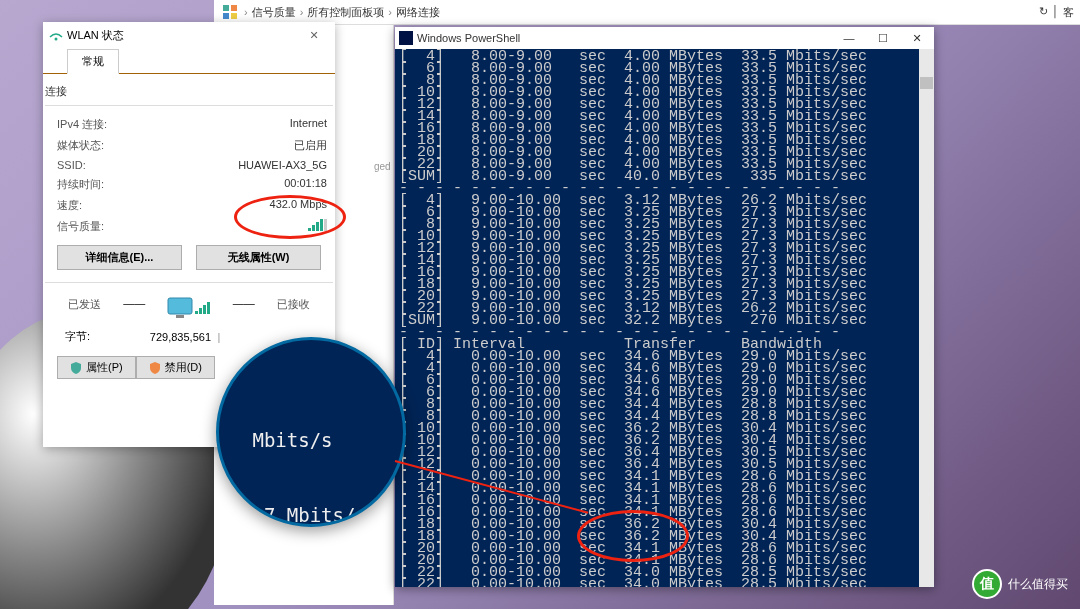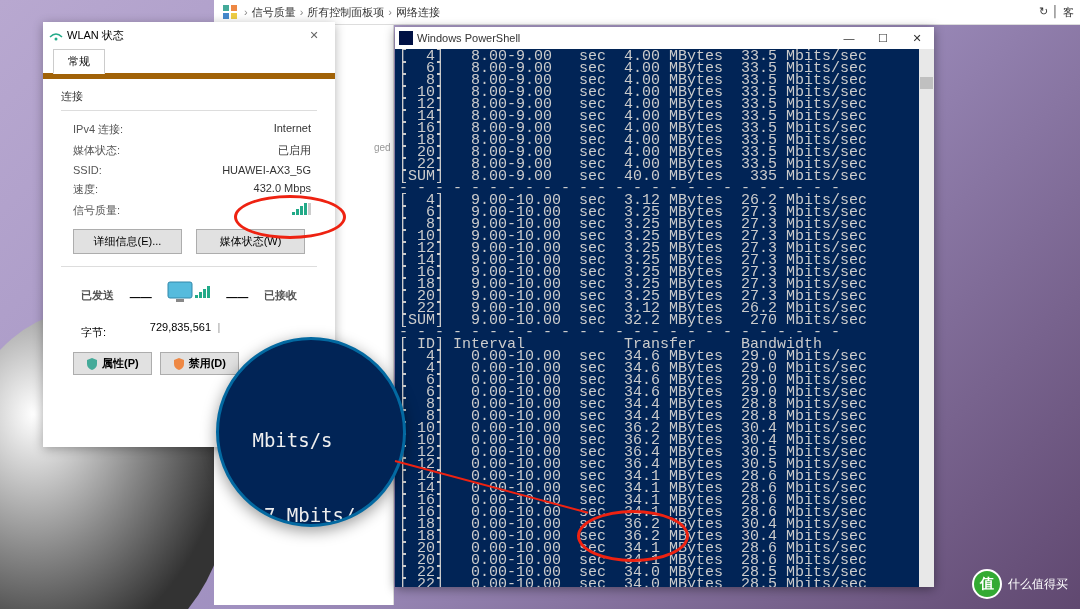--- a/index.html
+++ b/index.html
@@ -8,38 +8,38 @@
     
     .explorer-ribbon { position: absolute; top: 0; left: 214px; right: 0; height: 25px; background: #fff; border-bottom: 1px solid #ddd; display: flex; align-items: center; padding: 0 6px; font-size: 11px; color: #333; }
     .ribbon-icon { width: 16px; height: 16px; display: inline-block; margin: 0 2px; }
     .ribbon-arrow { margin: 0 4px; color: #888; }
     .ribbon-right { margin-left: auto; display: flex; gap: 4px; }
     
     .wlan-window { position: absolute; top: 22px; left: 43px; width: 292px; height: 425px; background: #fff; box-shadow: 0 2px 10px rgba(0,0,0,0.3); }
     .wlan-title { height: 26px; display: flex; align-items: center; padding: 0 6px; font-size: 11px; }
     .wifi-icon { width: 14px; height: 14px; margin-right: 4px; }
     .wlan-close { margin-left: auto; width: 30px; text-align: center; cursor: pointer; color: #666; }
-    .wlan-tabs { border-bottom: 6px solid #a16207; padding: 0 10px; }
+    .wlan-tabs { border-bottom: 1px solid #a16207; padding: 0 24px; }
     .wlan-tab { display: inline-block; padding: 4px 14px; border: 1px solid #ccc; border-bottom: 1px solid #fff; background: #fff; position: relative; top: 1px; font-size: 11px; }
-    .wlan-content { padding: 10px 18px; font-size: 11px; }
+    .wlan-content { padding: 10px 2px; font-size: 11px; }
     .sect-label { margin-bottom: 6px; color: #333; }
     .sect-divider { border-top: 1px solid #ddd; margin-bottom: 8px; }
     .kv-row { display: flex; justify-content: space-between; padding: 3px 6px 3px 12px; color: #555; }
     .kv-row .v { color: #333; }
-    .btn-row { display: flex; gap: 14px; padding: 8px 12px 12px; }
+    .btn-row { display: flex; gap: 14px; padding: 8px 12px 12px; font-weight: bold; }
     .win-btn { flex: 1; padding: 4px 6px; border: 1px solid #adadad; background: #e1e1e1; text-align: center; font-size: 11px; cursor: pointer; }
-    .activity-pane { display: flex; align-items: flex-end; justify-content: space-around; padding: 6px 12px; font-weight: bold; }
+    .activity-pane { display: flex; align-items: flex-start; justify-content: space-around; padding: 6px 12px; }
     .activity-pane .lbl { font-size: 11px; color: #555; }
     .activity-icons { display: flex; align-items: center; gap: 2px; }
     .mon-icon { width: 26px; height: 22px; }
     .bytes-row { display: flex; align-items: center; padding: 4px 20px; }
-    .bytes-row .lbl { width: 60px; margin-top: 12px; }
+    .bytes-row .lbl { width: 60px; }
     .bytes-row .val1 { flex: 1; text-align: right; }
     .bytes-row .sep { width: 16px; text-align: center; color: #999; }
-    .wlan-footer { display: flex; gap: 8px; padding: 8px 12px; font-weight: bold; }
+    .wlan-footer { display: flex; padding: 8px 12px; }
     .small-btn { padding: 3px 12px; border: 1px solid #adadad; background: #e1e1e1; font-size: 11px; cursor: pointer; display: flex; align-items: center; gap: 4px; }
     .shield-icon { width: 12px; height: 12px; }
 
     .speed-circle { position: absolute; top: 195px; left: 234px; width: 112px; height: 44px; border: 3px solid #e21; border-radius: 50%; pointer-events: none; }
     
     .ps-window { position: absolute; top: 27px; left: 395px; width: 539px; height: 560px; background: #012456; box-shadow: 0 2px 10px rgba(0,0,0,0.4); }
     .ps-title { height: 22px; background: #fff; display: flex; align-items: center; font-size: 11px; color: #333; }
     .ps-title-icon { width: 14px; height: 14px; margin: 0 4px; background: #014; }
     .ps-ctrl { margin-left: auto; display: flex; }
     .ps-ctrl > div { width: 34px; text-align: center; cursor: pointer; color: #333; }
@@ -81,21 +81,21 @@
   <span class="ribbon-arrow">›</span>
   <span>网络连接</span>
   <div class="ribbon-right">
     <span>↻</span>
     <span>│</span>
     <span>客</span>
   </div>
 </div>
 
 <div class="explorer-left">
-  <div style="position:absolute;top:117px;left:160px;font-size:10px;color:#999">ged</div>
+  <div style="position:absolute;top:136px;left:160px;font-size:10px;color:#999">ged</div>
 </div>
 
 <div class="wlan-window">
   <div class="wlan-title">
     <span class="wifi-icon">
       <svg viewBox="0 0 14 14">
           <path d="M1 9 Q7 3 13 9" stroke="#2a8" fill="none" stroke-width="1.5"></path>
           <circle cx="7" cy="11" r="1.5" fill="#2a8"></circle>
         </svg>
     </span>
@@ -115,37 +115,41 @@
         </div>
         <div class="kv-row">
           <span>媒体状态:</span>
           <span class="v">已启用</span>
         </div>
         <div class="kv-row">
           <span>SSID:</span>
           <span class="v">HUAWEI-AX3_5G</span>
         </div>
         <div class="kv-row">
+          <span>持续时间:</span>
+          <span class="v">00:01:18</span>
+        </div>
+        <div class="kv-row">
           <span>速度:</span>
           <span class="v">432.0 Mbps</span>
         </div>
         <div class="kv-row">
           <span>信号质量:</span>
           <span class="v"><span class="signal-bars">
               <span style="height:3px"></span>
               <span style="height:6px"></span>
               <span style="height:9px"></span>
               <span style="height:12px"></span>
               <span style="height:12px;background:#ccc"></span>
             </span></span>
         </div>
       </div>
     <div class="btn-row">
       <div class="win-btn">详细信息(E)...</div>
-      <div class="win-btn">媒体状态(W)</div>
+      <div class="win-btn">无线属性(W)</div>
     </div>
     <div class="sect-divider"></div>
     <div class="activity-pane">
       <span class="lbl">已发送</span>
       <span>——</span>
       <div class="activity-icons">
         <svg class="mon-icon" viewBox="0 0 26 22">
             <rect x="1" y="1" width="24" height="16" rx="2" fill="#5bd" stroke="#38a"></rect>
             <rect x="9" y="18" width="8" height="3" fill="#888"></rect>
           </svg>

